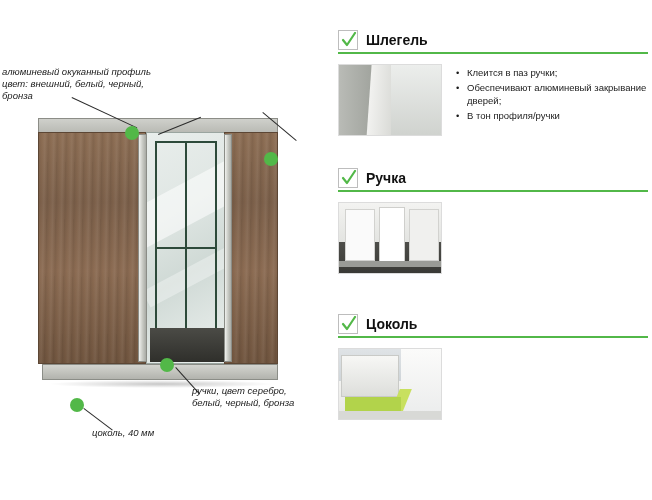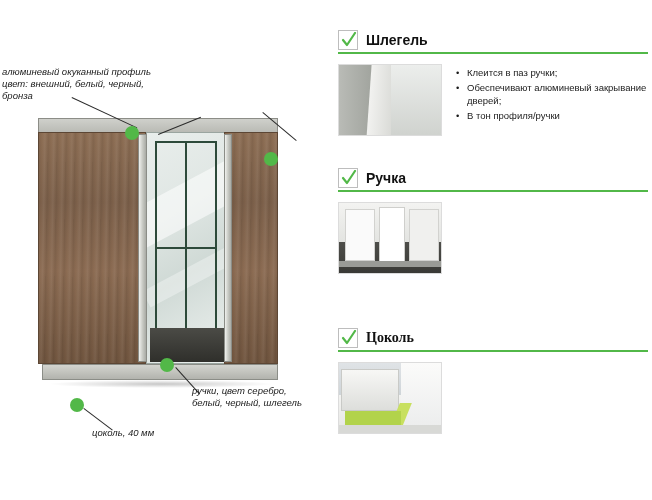--- a/index.html
+++ b/index.html
@@ -311,21 +311,21 @@
     <div class="dot" style="left:70px; top:398px;"></div>
 
     <div class="callout" style="left:2px; top:66px; width:170px;">
       <div>алюминевый окуканный профиль</div>
       <div>цвет: внешний, белый, черный, бронза</div>
     </div>
 
 
     <div class="callout" style="left:192px; top:385px; width:130px;">
       <div>ручки, цвет серебро,</div>
-      <div>белый, черный, шлегель</div>
+      <div>белый, черный, бронза</div>
     </div>
 
     <div class="callout" style="left:92px; top:427px; width:130px;">
       <div>цоколь, 40 мм</div>
     </div>
   </div>
 
   <div class="right-panel">
 
     <div class="feature" style="top:30px;">
@@ -367,21 +367,21 @@
         <div class="thumb">
           <div class="t2-bg"></div>
           <div class="t2-p1"></div>
           <div class="t2-p2"></div>
           <div class="t2-p3"></div>
           <div class="t2-rail"></div>
         </div>
       </div>
     </div>
 
-    <div class="feature" style="top:328px;font-family:Liberation Serif, serif;">
+    <div class="feature" style="top:314px;">
       <div class="feature-head">
         <span class="check-box">
           <svg width="16" height="16" viewBox="0 0 16 16" aria-hidden="true">
             <path d="M2 8 L6 13 L14 1" stroke="#52b848" stroke-width="2.2" fill="none" stroke-linecap="round" stroke-linejoin="round"></path>
           </svg>
         </span>
         <span class="feature-title">Цоколь</span>
       </div>
       <div class="feature-body">
         <div class="thumb">

